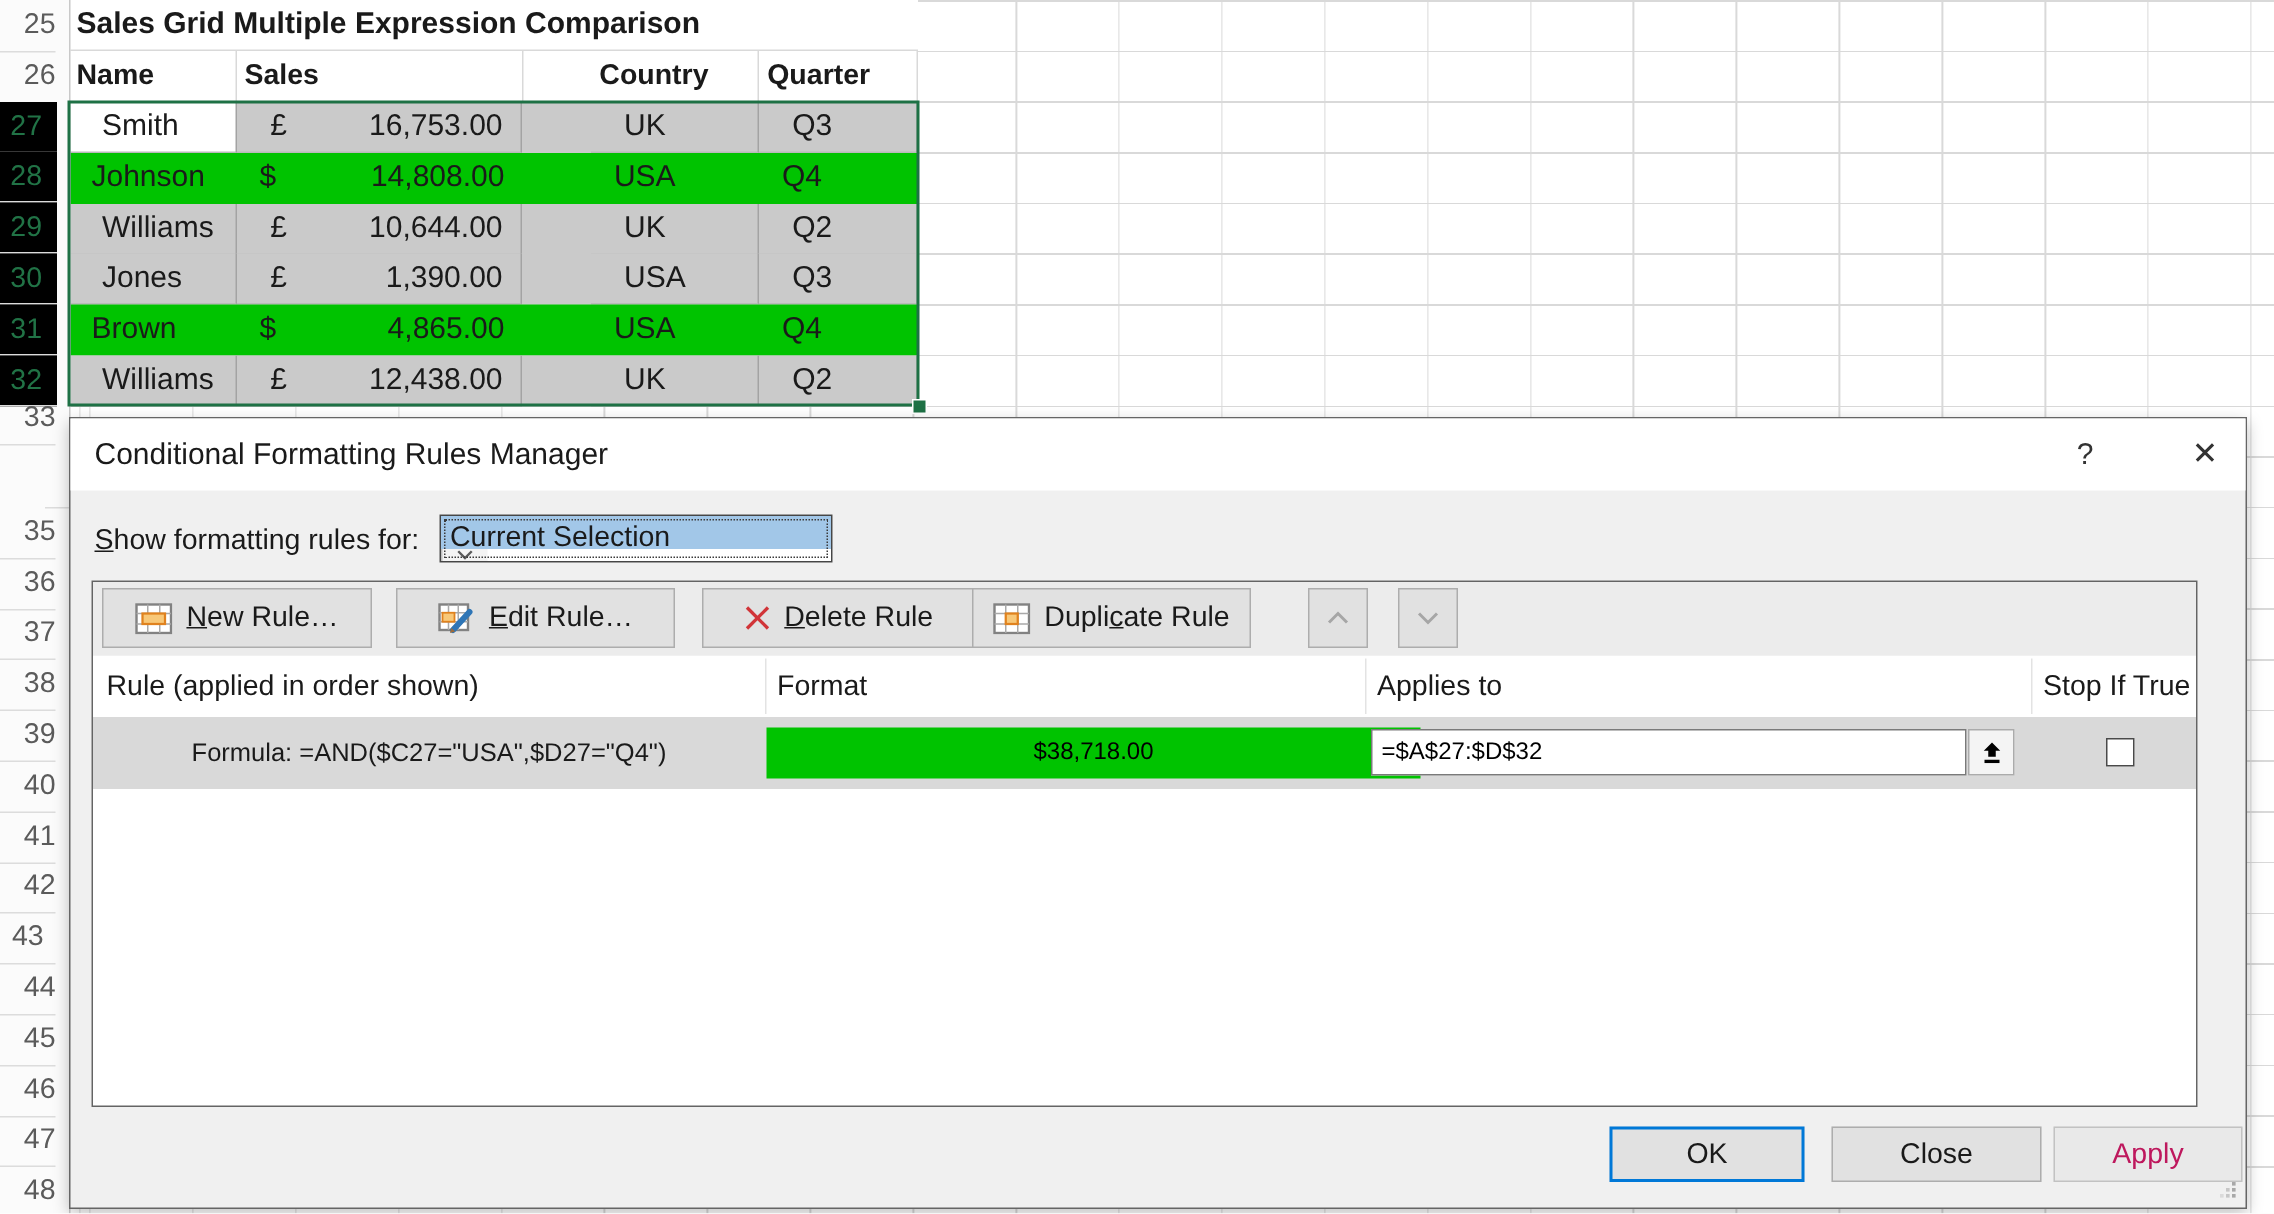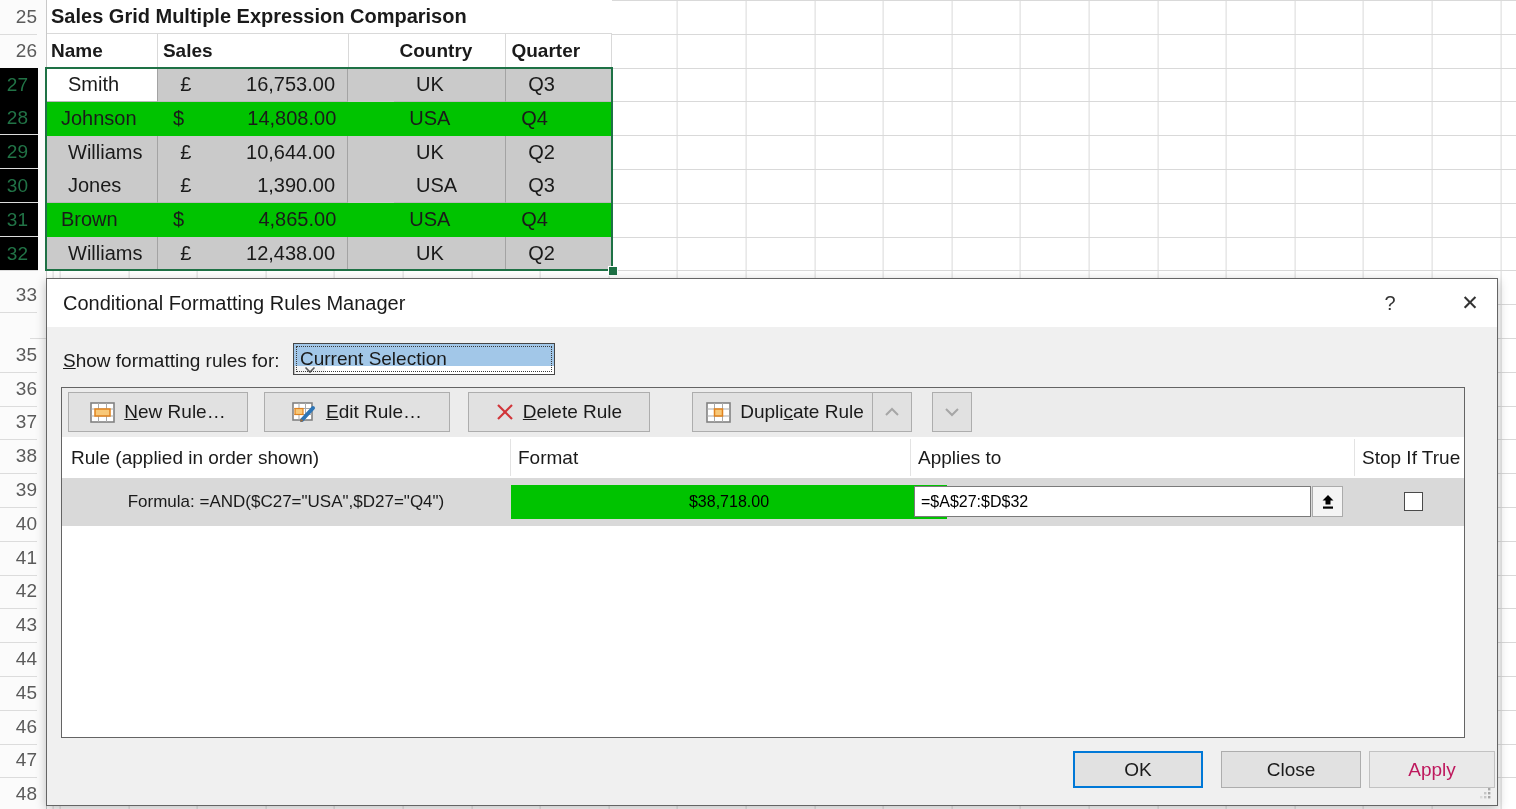--- a/index.html
+++ b/index.html
@@ -52,21 +52,21 @@
         border:1px solid #464646;outline:1px dotted #3a3a3a;outline-offset:-4px;box-sizing:border-box;background:#fff;flex-direction:column;}
   #combo-value{flex:1;background:var(--combo_blue);font-size:19px;line-height:30px;padding-left:6px;white-space:nowrap;overflow:hidden;}
   #combo-btn{width:30px;background:#F4F4F4;border-left:1px solid #C0C0C0;display:flex;align-items:center;justify-content:center;}
   
   #rules-box{position:absolute;left:14px;top:108px;width:1404px;height:351px;background:#fff;
         border:1px solid #646464;box-sizing:border-box;}
   #rules-toolbar{position:absolute;left:0;top:0;right:0;height:49px;background:#ECECEC;border-bottom:1px solid #D8D8D8;}
   .tb-btn{position:absolute;top:4px;height:40px;background:var(--button_bg);border:1px solid var(--button_border);
         display:flex;align-items:center;justify-content:center;gap:9px;font-size:19px;box-sizing:border-box;color:#1a1a1a;}
   #btn-new{left:6px;width:180px;}  #btn-edit{left:202px;width:186px;}
-  #btn-delete{left:406px;width:182px;} #btn-duplicate{left:630px;width:186px;}
+  #btn-delete{left:406px;width:182px;} #btn-duplicate{left:586px;width:186px;}
   #btn-up{left:810px;width:40px;} #btn-down{left:870px;width:40px;}
   #list-header{position:absolute;left:0;top:49px;right:0;height:41px;background:#fff;font-size:19px;}
   #list-header span{position:absolute;top:0;line-height:41px;white-space:nowrap;}
   #col-rule{left:9px;} #col-format{left:456px;} #col-applies{left:856px;} #col-stop{left:1300px;}
   .hdr-sep{position:absolute;top:2px;width:1px;height:37px;background:#E3E3E3;}
   #rule-row{position:absolute;left:0;top:90px;right:0;height:48px;background:var(--rule_row_bg);}
   #rule-desc{position:absolute;left:0;top:0;width:448px;text-align:center;line-height:48px;font-size:17px;white-space:nowrap;}
   #rule-swatch{position:absolute;left:449px;top:7px;width:436px;height:34px;background:var(--green_highlight);
         text-align:center;line-height:34px;font-size:16px;color:#000;}
   #applies-input{position:absolute;left:852px;top:8px;width:397px;height:31px;background:#fff;
@@ -92,31 +92,31 @@
 
   <div id="rail">
       <div class="rail-cell" style="top: 0px;">25</div>
       <div class="rail-cell" style="top: 34px;">26</div>
       <div class="rail-cell sel" style="top: 68px;">27</div>
       <div class="rail-cell sel" style="top: 101px;">28</div>
       <div class="rail-cell sel" style="top: 135px;">29</div>
       <div class="rail-cell sel" style="top: 169px;">30</div>
       <div class="rail-cell sel" style="top: 203px;">31</div>
       <div class="rail-cell sel" style="top: 237px;">32</div>
-      <div class="rail-cell" style="top: 278px;">33</div>
+      <div class="rail-cell" style="top: 262px;">33</div>
       <div class="rail-cell" style="top: 304px; margin-left: 30px;">34</div>
       <div class="rail-cell" style="top: 338px;">35</div>
       <div class="rail-cell" style="top: 372px;">36</div>
       <div class="rail-cell" style="top: 405px;">37</div>
       <div class="rail-cell" style="top: 439px;">38</div>
       <div class="rail-cell" style="top: 473px;">39</div>
       <div class="rail-cell" style="top: 507px;">40</div>
       <div class="rail-cell" style="top: 541px;">41</div>
       <div class="rail-cell" style="top: 574px;">42</div>
-      <div class="rail-cell" style="top: 608px;">43</div>
+      <div class="rail-cell" style="top: 608px; text-align: center;">43</div>
       <div class="rail-cell" style="top: 642px;">44</div>
       <div class="rail-cell" style="top: 676px;">45</div>
       <div class="rail-cell" style="top: 710px;">46</div>
       <div class="rail-cell" style="top: 743px;">47</div>
       <div class="rail-cell" style="top: 777px;">48</div>
     </div>
 
   <div id="sheet-table">
     <div id="row-title" class="trow">Sales Grid Multiple Expression Comparison</div>
     <div id="row-headers" class="trow">

